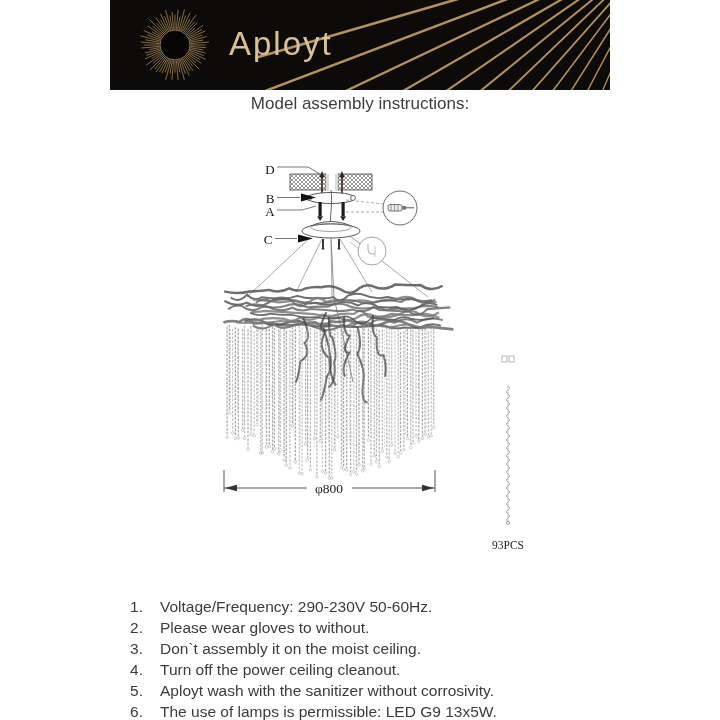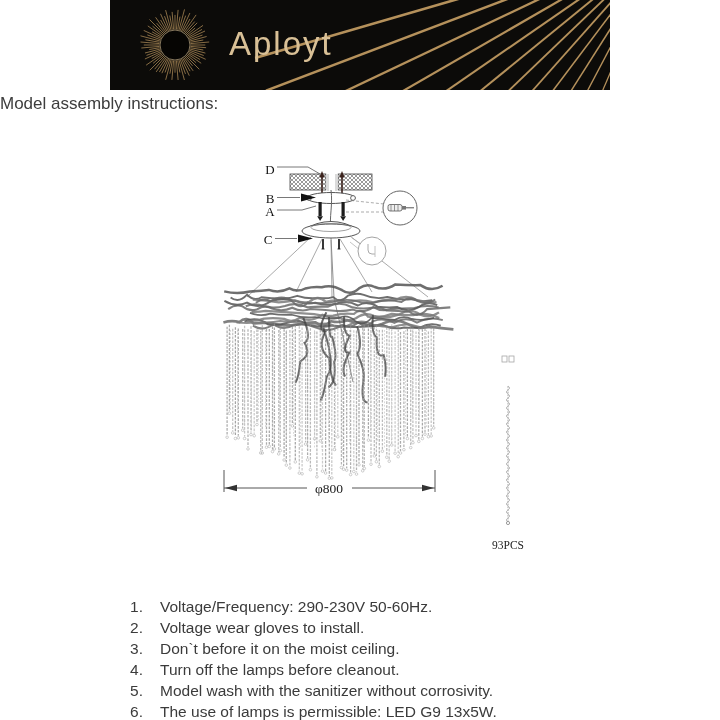--- a/index.html
+++ b/index.html
@@ -2,21 +2,21 @@
 <html><head>
 <meta charset="utf-8">
 <style>
   html,body{margin:0;padding:0;background:#ffffff;}
   .page{position:relative;width:720px;height:720px;background:#ffffff;overflow:hidden;
         font-family:"Liberation Sans",sans-serif;}
   .banner{position:absolute;left:110px;top:0;width:500px;height:90px;background:#0c0b09;overflow:hidden;}
   .banner svg{position:absolute;left:0;top:0;}
   .brand{position:absolute;left:119px;top:25px;font-size:33px;font-weight:400;
          color:#d9c096;letter-spacing:2px;line-height:38px;}
-  .titleblock{position:absolute;left:0;top:93px;width:720px;text-align:left;
+  .titleblock{position:absolute;left:0;top:93px;width:720px;text-align:center;
               color:#3d3d3d;font-size:17px;line-height:21.5px;}
   .diagram{position:absolute;left:0;top:0;width:720px;height:720px;}
   .instructions{position:absolute;left:113px;top:596px;width:530px;margin:0;padding:0;
                 list-style:none;font-size:15.5px;line-height:21px;color:#3b3b3b;}
   .instructions li{display:flex;}
   .instructions .num{flex:none;width:30px;text-align:right;margin-right:17px;}
   .seriflbl{font-family:"Liberation Serif",serif;}
 </style>
 </head>
 <body>
@@ -433,32 +433,32 @@
     <text x="508" y="549" class="seriflbl" font-size="11.5" fill="#222" text-anchor="middle">93PCS</text>
   </svg>
 
   <ol class="instructions">
     <li>
       <span class="num">1.</span>
       <span class="txt">Voltage/Frequency: 290-230V 50-60Hz.</span>
       </li>
     <li>
       <span class="num">2.</span>
-      <span class="txt">Voltage wear gloves to install.</span>
+      <span class="txt">Please wear gloves to without.</span>
       </li>
     <li>
       <span class="num">3.</span>
-      <span class="txt">Don`t before it on the moist ceiling.</span>
+      <span class="txt">Don`t assembly it on the moist ceiling.</span>
       </li>
     <li>
       <span class="num">4.</span>
-      <span class="txt">Turn off the lamps before cleanout.</span>
+      <span class="txt">Turn off the power ceiling cleanout.</span>
       </li>
     <li>
       <span class="num">5.</span>
-      <span class="txt">Model wash with the sanitizer without corrosivity.</span>
+      <span class="txt">Aployt wash with the sanitizer without corrosivity.</span>
       </li>
     <li>
       <span class="num">6.</span>
       <span class="txt">The use of lamps is permissible: LED G9 13x5W.</span>
       </li>
   </ol>
 </div>
 
 </body></html>

